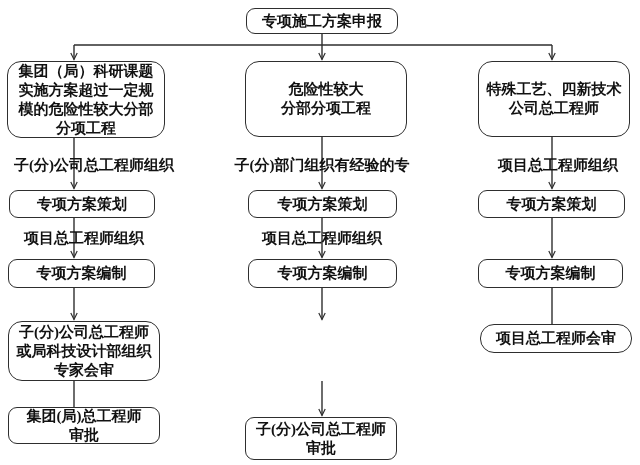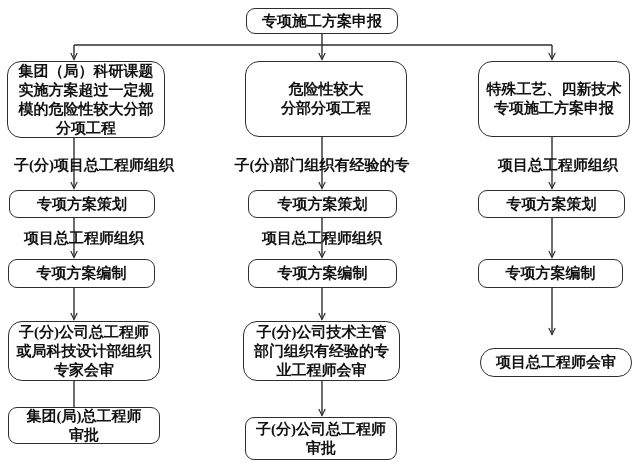--- a/index.html
+++ b/index.html
@@ -53,43 +53,40 @@
 
   <div class="box r-sm" style="left:246px;top:8px;width:152px;height:26px;">专项施工方案申报</div>
 
   <div class="box r-lg" style="left:7px;top:61px;width:158px;height:77px;">集团（局）科研课题
 实施方案超过一定规
 模的危险性较大分部
 分项工程</div>
   <div class="box r-lg" style="left:245px;top:61px;width:162px;height:76px;">危险性较大
 分部分项工程</div>
   <div class="box r-lg" style="left:478px;top:61px;width:152px;height:76px;">特殊工艺、四新技术
-专项施工方案申报</div>
+公司总工程师</div>
 
-  <div class="label" style="left:0px;top:156px;width:188px;">子(分)项目总工程师组织</div>
+  <div class="label" style="left:0px;top:156px;width:188px;">子(分)公司总工程师组织</div>
   <div class="label" style="left:222px;top:156px;width:200px;">子(分)部门组织有经验的专</div>
   <div class="label" style="left:494px;top:156px;width:128px;">项目总工程师组织</div>
 
   <div class="box r-sm" style="left:9px;top:190px;width:146px;height:28px;">专项方案策划</div>
   <div class="box r-sm" style="left:248px;top:190px;width:149px;height:28px;">专项方案策划</div>
   <div class="box r-sm" style="left:478px;top:190px;width:147px;height:28px;">专项方案策划</div>
 
   <div class="label" style="left:22px;top:229px;width:124px;">项目总工程师组织</div>
   <div class="label" style="left:260px;top:229px;width:124px;">项目总工程师组织</div>
 
   <div class="box r-sm" style="left:8px;top:259px;width:147px;height:29px;">专项方案编制</div>
   <div class="box r-sm" style="left:248px;top:259px;width:149px;height:29px;">专项方案编制</div>
   <div class="box r-sm" style="left:478px;top:259px;width:145px;height:29px;">专项方案编制</div>
 
   <div class="box r-lg" style="left:8px;top:321px;width:152px;height:60px;">子(分)公司总工程师
 或局科技设计部组织
 专家会审</div>
-  <div class="box r-lg" style="left:243px;top:321px;width:157px;height:60px;">子(分)公司技术主管
-部门组织有经验的专
-业工程师会审</div>
-  <div class="box r-sm" style="left:480px;top:348px;width:152px;height:29px;border-radius:14px;">项目总工程师会审</div>
+  <div class="box r-sm" style="left:480px;top:324px;width:152px;height:29px;border-radius:14px;">项目总工程师会审</div>
 
   <div class="box r-sm" style="left:8px;top:407px;width:152px;height:37px;">集团(局)总工程师
 审批</div>
   <div class="box r-sm" style="left:245px;top:417px;width:152px;height:43px;">子(分)公司总工程师
 审批</div>
 
 </div>
 
 </body></html>

